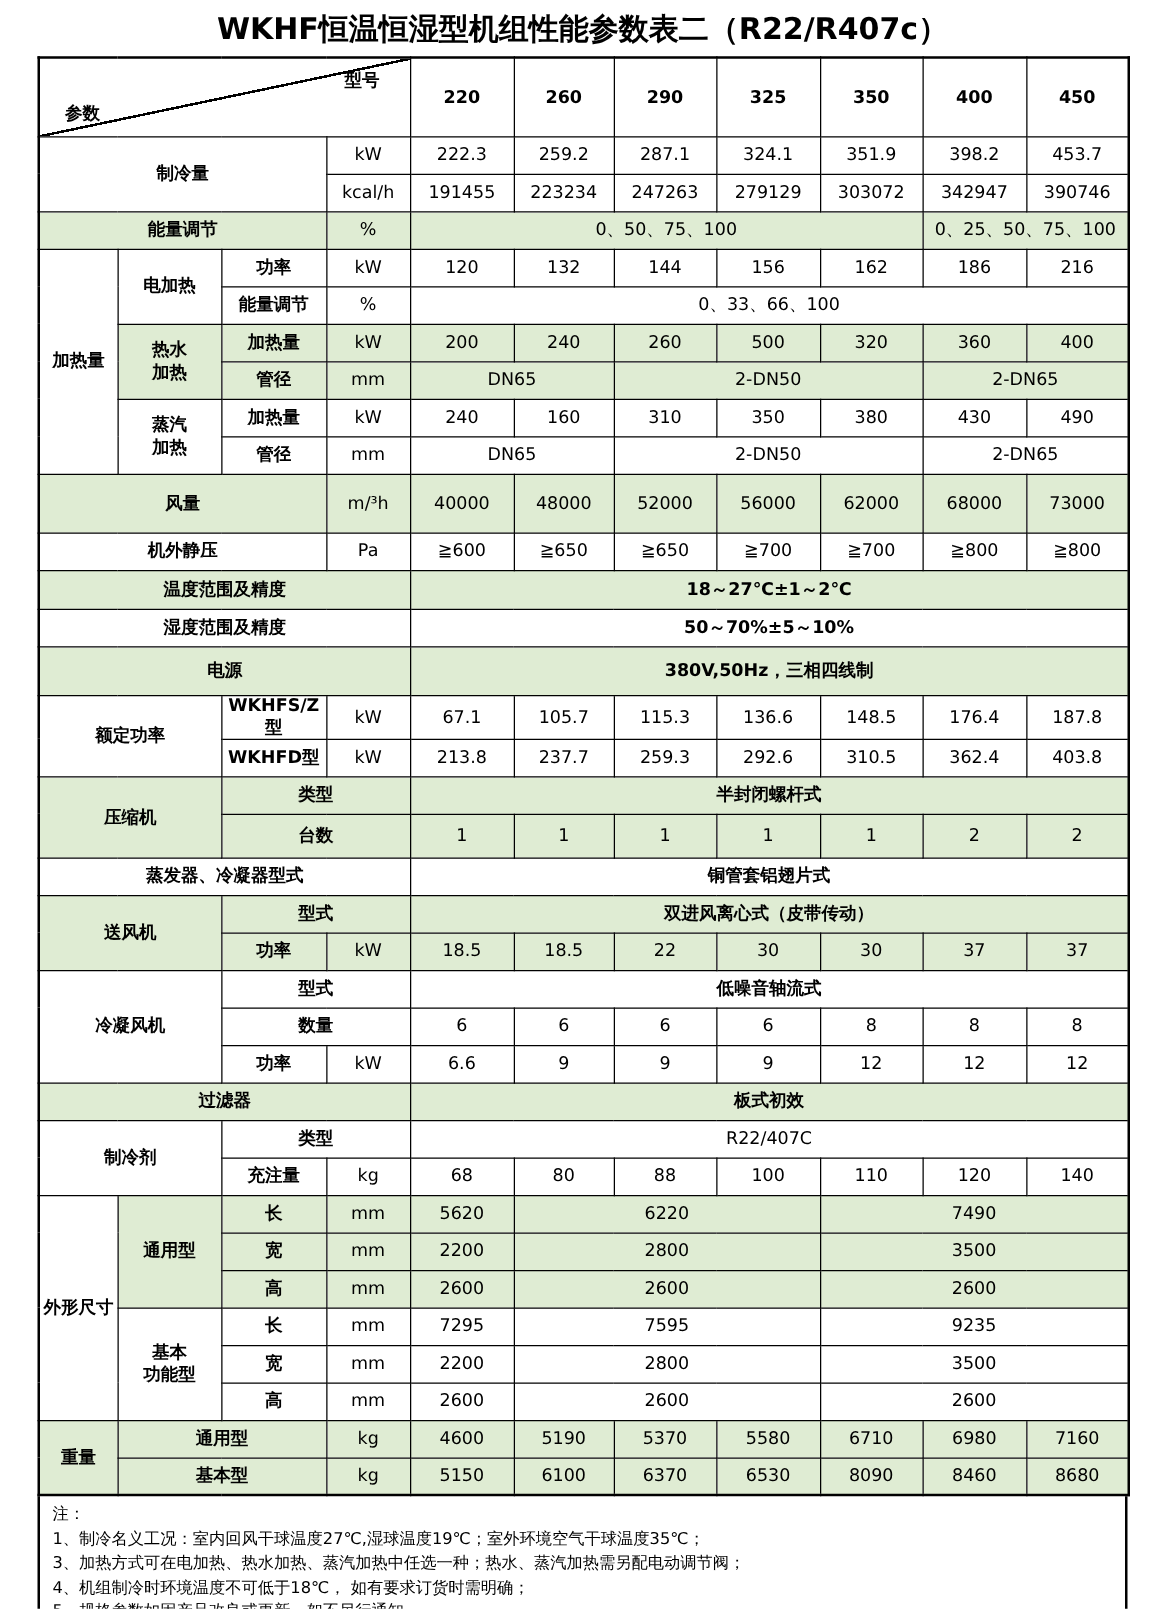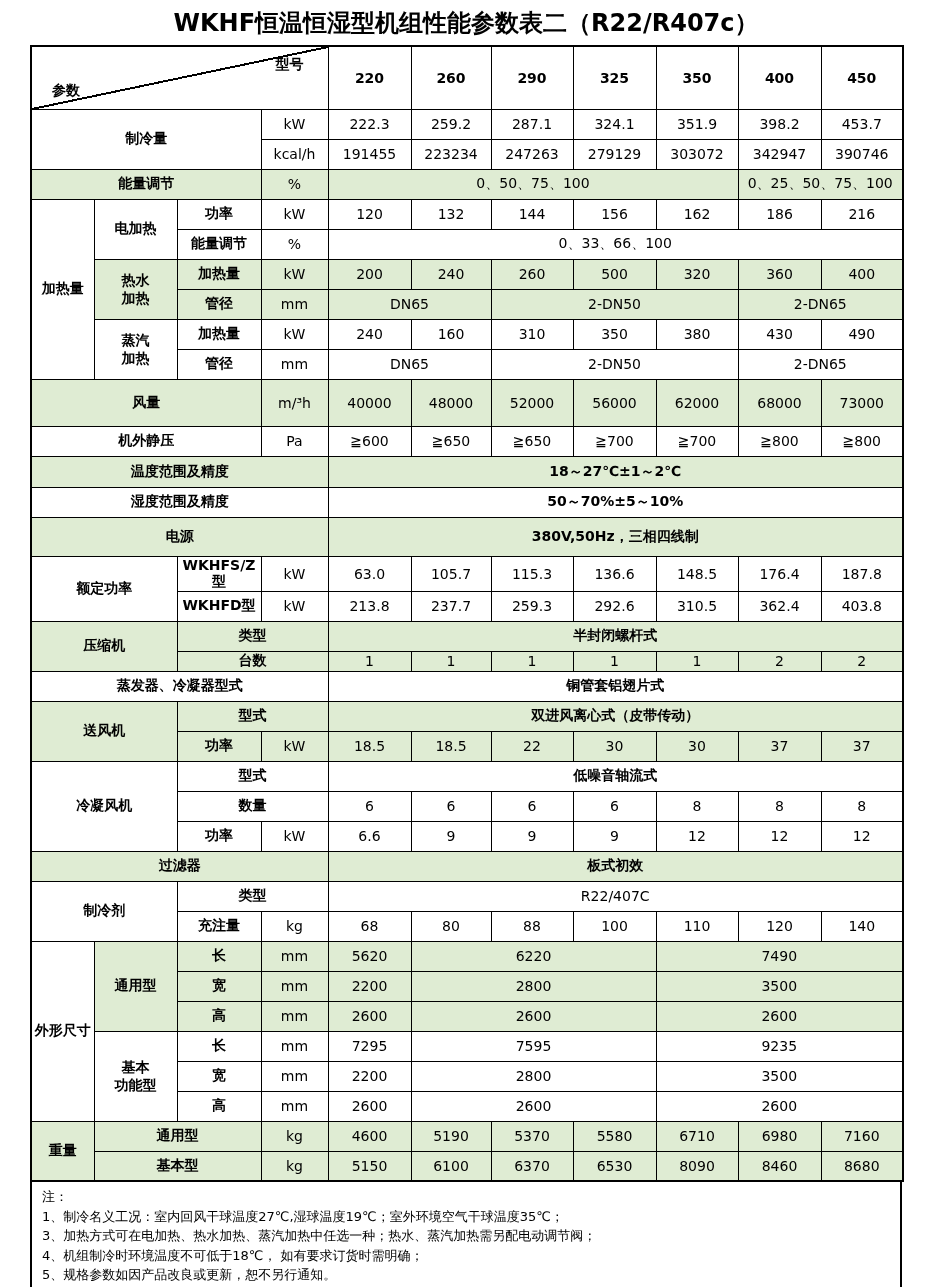--- a/index.html
+++ b/index.html
@@ -177,21 +177,21 @@
           <td colspan="7" class="tt lbl">50～70%±5～10%</td>
         </tr>
         <tr style="height: 39px;">
           <td colspan="4" class="g tt lbl sep">电源</td>
           <td colspan="7" class="g tt lbl">380V,50Hz，三相四线制</td>
         </tr>
         <tr style="height: 30px;">
           <td colspan="2" rowspan="2" class="tt lbl">额定功率</td>
           <td class="tt lbl">WKHFS/Z型</td>
           <td class="tt u sep">kW</td>
-          <td class="tt">63.0</td>
+          <td class="tt">67.1</td>
           <td class="tt">105.7</td>
           <td class="tt">115.3</td>
           <td class="tt">136.6</td>
           <td class="tt">148.5</td>
           <td class="tt">176.4</td>
           <td class="tt">187.8</td>
         </tr>
         <tr style="height: 30px;">
           <td class="lbl">WKHFD型</td>
           <td class="u sep">kW</td>
@@ -201,21 +201,21 @@
           <td>292.6</td>
           <td>310.5</td>
           <td>362.4</td>
           <td>403.8</td>
         </tr>
         <tr style="height: 30px;">
           <td colspan="2" rowspan="2" class="g tt lbl">压缩机</td>
           <td colspan="2" class="g tt lbl sep">类型</td>
           <td colspan="7" class="g tt lbl">半封闭螺杆式</td>
         </tr>
-        <tr style="height: 20px;">
+        <tr style="height: 35px;">
           <td colspan="2" class="g lbl sep">台数</td>
           <td class="g">1</td>
           <td class="g">1</td>
           <td class="g">1</td>
           <td class="g">1</td>
           <td class="g">1</td>
           <td class="g">2</td>
           <td class="g">2</td>
         </tr>
         <tr style="height: 30px;">

